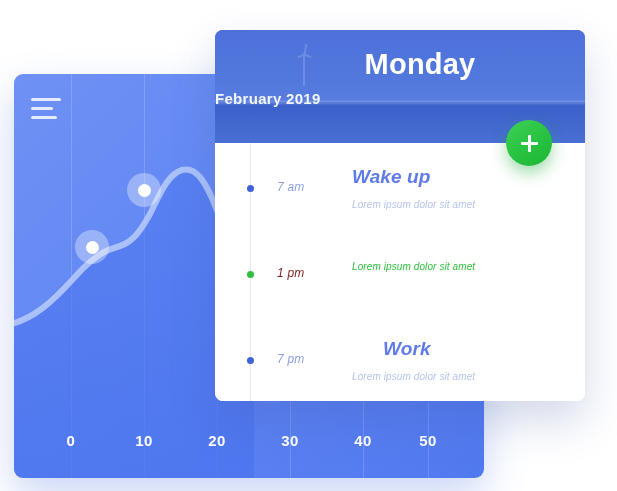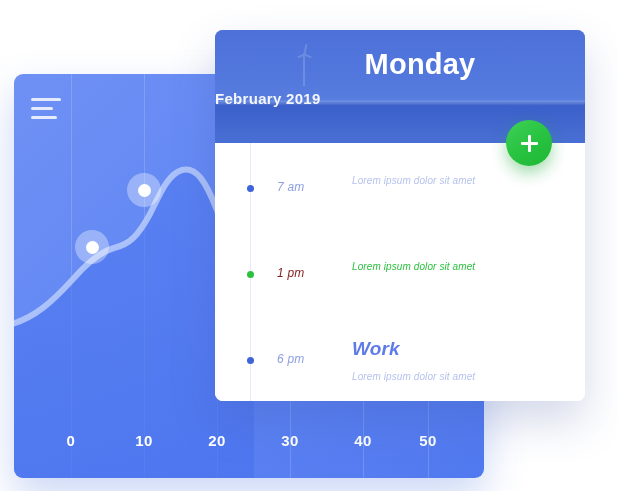--- a/index.html
+++ b/index.html
@@ -384,37 +384,38 @@
 
     <div class="agenda-body">
       <div class="timeline-rail"></div>
 
       <div class="agenda-list">
 
         <div class="agenda-item">
           <span class="item-dot" style="background:#3f63d8"></span>
           <span class="item-time" style="color:#8d9ee0">7 am</span>
           <span class="item-text">
+            <span class="item-title" style="color:#5f7be8; display:block;">Wake up</span>
             <span class="item-desc" style="color:#b6c2ec; display:block;">Lorem ipsum dolor sit amet</span>
           </span>
         </div>
 
         <div class="agenda-item">
           <span class="item-dot" style="background:#2ec03f"></span>
           <span class="item-time" style="color:#7f1d1d">1 pm</span>
           <span class="item-text">
             <span class="item-desc" style="color:#2ec03f; display:block;">Lorem ipsum dolor sit amet</span>
           </span>
         </div>
 
         <div class="agenda-item">
           <span class="item-dot" style="background:#3f63d8"></span>
-          <span class="item-time" style="color:#8d9ee0">6 pm</span>
+          <span class="item-time" style="color:#8d9ee0">7 pm</span>
           <span class="item-text">
-            <span class="item-title" style="color:#5f7be8; display:block;">Work</span>
+            <span class="item-title" style="color:#5f7be8; display:block;margin-left:31px;">Work</span>
             <span class="item-desc" style="color:#b6c2ec; display:block;">Lorem ipsum dolor sit amet</span>
           </span>
         </div>
 
       </div>
     </div>
   </div>
 
 </div>
 

